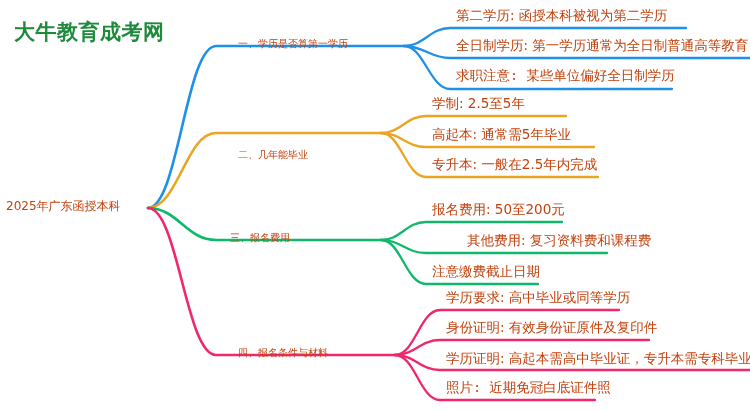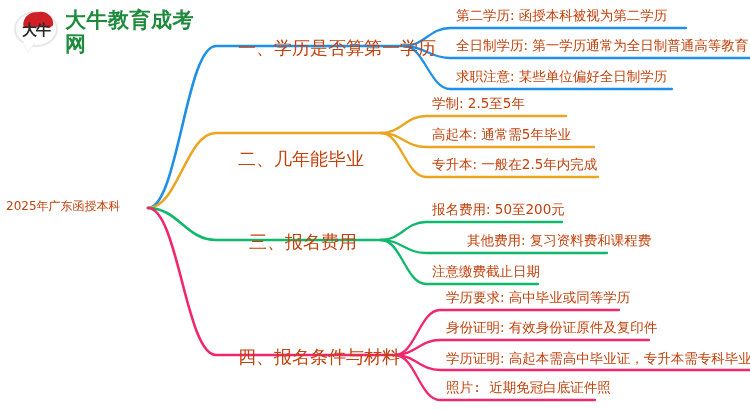--- a/index.html
+++ b/index.html
@@ -102,37 +102,30 @@
     white-space: nowrap;
     color: #c2410c;
     line-height: 1;
   }
   #root-node {
     font-size: 12px;
     left: 6px;
     top: 200px;
   }
   .branch-label {
-    font-size: 18px;
+    font-size: 10px;
   }
   .leaf-label {
     font-size: 13.5px;
   }
 </style>
 </head>
 <body>
 
 <div id="logo">
-  <div id="logo-mark">
-    <div class="bubble"></div>
-    <div class="bubble-tail"></div>
-    <div class="cap"></div>
-    <div class="cap-dot"></div>
-    <div class="mark-text">大牛</div>
-  </div>
   <div id="logo-text">
     <div id="logo-title">大牛教育成考网</div>
   </div>
 </div>
 
 <svg id="map-svg" viewBox="0 0 750 410" xmlns="http://www.w3.org/2000/svg">
 
   <g>
     <path d="M148,208 C178,208 186,46 216,46 L404,46" fill="none" stroke="#1e90e8" stroke-width="2.6" stroke-linecap="round"></path>
 
@@ -162,28 +155,28 @@
     <path d="M395,355 C415,355 420,370 440,370 L750,370" fill="none" stroke="#f0266e" stroke-width="2.3" stroke-linecap="round"></path>
     <path d="M395,355 C415,355 420,400 440,400 L595,400" fill="none" stroke="#f0266e" stroke-width="2.3" stroke-linecap="round"></path>
   </g>
 </svg>
 
 <div class="node-label" id="root-node">2025年广东函授本科</div>
 
 <div class="node-label branch-label" style="left:238px; top:39px;">一、学历是否算第一学历</div>
 <div class="node-label leaf-label" style="left:456px; top:9px;">第二学历: 函授本科被视为第二学历</div>
 <div class="node-label leaf-label" style="left:456px; top:39px;">全日制学历: 第一学历通常为全日制普通高等教育</div>
-<div class="node-label leaf-label" style="left:456px; top:70px;">求职注意: 某些单位偏好全日制学历</div>
+<div class="node-label leaf-label" style="left:456px; top:70px;font-family:Liberation Mono, monospace;">求职注意: 某些单位偏好全日制学历</div>
 
 <div class="node-label branch-label" style="left:238px; top:126px;margin-top:24px;">二、几年能毕业</div>
 <div class="node-label leaf-label" style="left:432px; top:97px;">学制: 2.5至5年</div>
 <div class="node-label leaf-label" style="left:432px; top:128px;">高起本: 通常需5年毕业</div>
 <div class="node-label leaf-label" style="left:432px; top:158px;">专升本: 一般在2.5年内完成</div>
 
-<div class="node-label branch-label" style="left:249px; top:233px;font-family:Liberation Serif, serif;">三、报名费用</div>
+<div class="node-label branch-label" style="left:230px; top:233px;font-family:Liberation Serif, serif;">三、报名费用</div>
 <div class="node-label leaf-label" style="left:432px; top:203px;">报名费用: 50至200元</div>
 <div class="node-label leaf-label" style="left:432px; top:234px;margin-left:35px;">其他费用: 复习资料费和课程费</div>
 <div class="node-label leaf-label" style="left:432px; top:265px;">注意缴费截止日期</div>
 
 <div class="node-label branch-label" style="left:238px; top:348px;">四、报名条件与材料</div>
 <div class="node-label leaf-label" style="left:446px; top:291px;">学历要求: 高中毕业或同等学历</div>
 <div class="node-label leaf-label" style="left:446px; top:321px;">身份证明: 有效身份证原件及复印件</div>
 <div class="node-label leaf-label" style="left:446px; top:352px;">学历证明: 高起本需高中毕业证，专升本需专科毕业证</div>
 <div class="node-label leaf-label" style="left:446px; top:382px;font-family:Liberation Mono, monospace;">照片: 近期免冠白底证件照</div>
 

